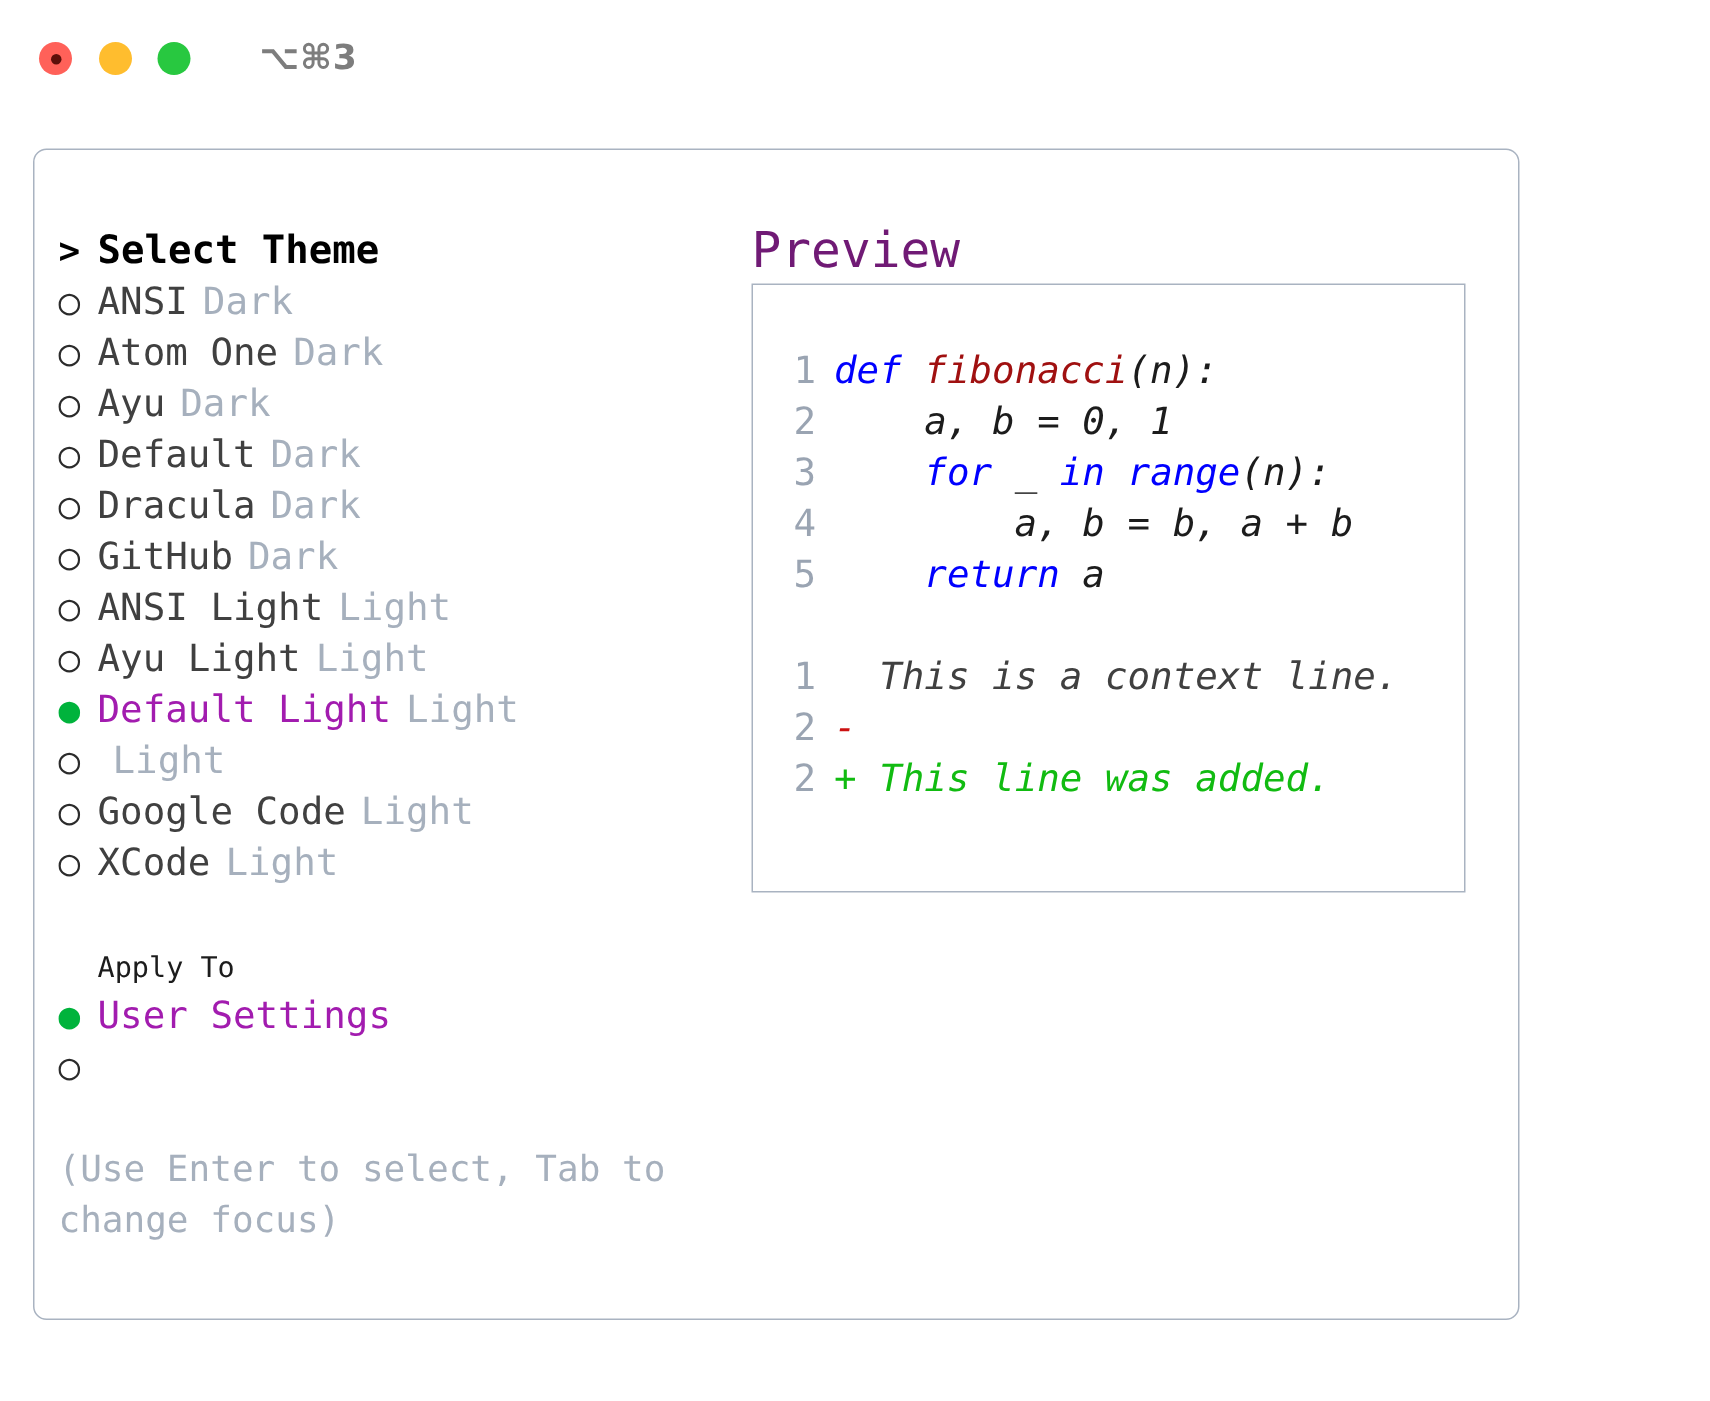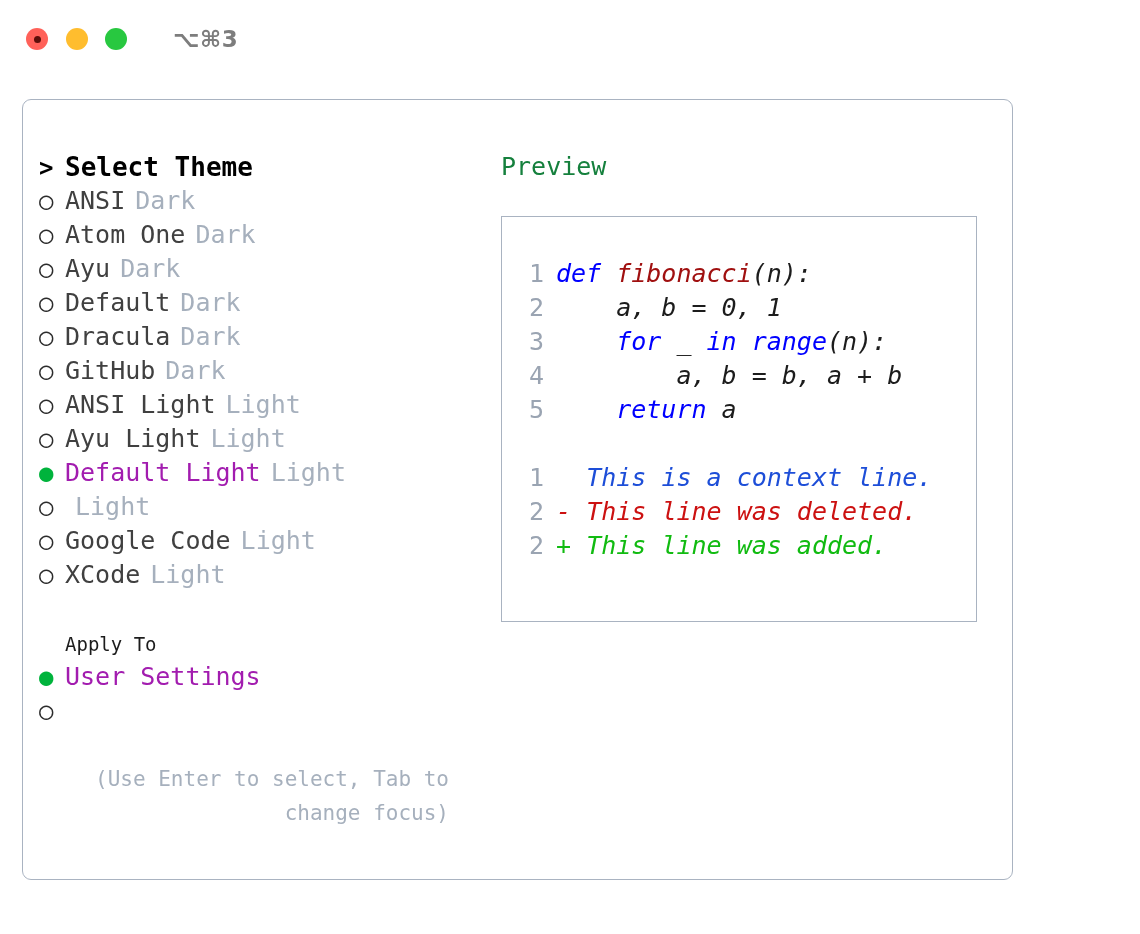--- a/index.html
+++ b/index.html
@@ -130,40 +130,39 @@
   #apply-to-block { margin-top: 34px; }
 
   .section-label {
     color: #1c1c1c;
     font-size: 19px;
   }
 
   #hint {
     margin-top: 34px;
     color: #a6b0bd;
-    font-size: 21px;
+    font-size: 24px;
     line-height: 34px;
     width: 410px;
     white-space: normal;
-    text-align: right;
   }
 
   
   #right-pane {
     position: absolute;
     left: 478px;
     top: 50px;
     width: 490px;
   }
 
   #preview-title {
-    font-size: 25px;
-    color: #15803d;
-    line-height: 34px;
-    margin-bottom: 32px;
+    font-size: 33px;
+    color: #701a75;
+    line-height: 34px;
+    margin-bottom: 5px;
     white-space: pre;
   }
 
   #preview-box {
     width: 476px;
     height: 406px;
     border: 1.6px solid #a9b3c1;
     box-sizing: border-box;
     background: #ffffff;
     position: relative;
@@ -192,21 +191,21 @@
     margin-right: 12px;
   }
   .code-text { white-space: pre; font-style: italic; }
 
   .tok-kw   { color: #0000ff; }
   .tok-fn   { color: #a01010; }
   .tok-plain{ color: #1c1c1c; }
 
   .spacer-line { height: 34px; }
 
-  .diff-ctx { color: #1d4ed8; }
+  .diff-ctx { color: #404040; }
   .diff-del { color: #cc1111; }
   .diff-add { color: #11bb11; }
 </style>
 </head>
 <body>
 
 <div id="window">
 
   <div id="titlebar">
     <span class="traffic red">
@@ -264,21 +263,21 @@
             <div id="code-lines">
                 <div class="code-line"><span class="lineno">1</span><span class="code-text"><span class="tok-kw">def </span><span class="tok-fn">fibonacci</span><span class="tok-plain">(n):</span></span></div>
                 <div class="code-line"><span class="lineno">2</span><span class="code-text"><span class="tok-plain">    a, b = 0, 1</span></span></div>
                 <div class="code-line"><span class="lineno">3</span><span class="code-text"><span class="tok-plain">    </span><span class="tok-kw">for</span><span class="tok-plain"> _ </span><span class="tok-kw">in</span><span class="tok-plain"> </span><span class="tok-kw">range</span><span class="tok-plain">(n):</span></span></div>
                 <div class="code-line"><span class="lineno">4</span><span class="code-text"><span class="tok-plain">        a, b = b, a + b</span></span></div>
                 <div class="code-line"><span class="lineno">5</span><span class="code-text"><span class="tok-plain">    </span><span class="tok-kw">return</span><span class="tok-plain"> a</span></span></div>
               </div>
             <div class="spacer-line"></div>
             <div id="diff-lines">
                 <div class="code-line"><span class="lineno">1</span><span class="code-text diff-ctx"> </span><span class="code-text"> </span><span class="code-text diff-ctx">This is a context line.</span></div>
-                <div class="code-line"><span class="lineno">2</span><span class="code-text diff-del">-</span><span class="code-text"> </span><span class="code-text diff-del">This line was deleted.</span></div>
+                <div class="code-line"><span class="lineno">2</span><span class="code-text diff-del">-</span><span class="code-text"> </span></div>
                 <div class="code-line"><span class="lineno">2</span><span class="code-text diff-add">+</span><span class="code-text"> </span><span class="code-text diff-add">This line was added.</span></div>
               </div>
           </div>
         </div>
       </div>
 
     </div>
   </div>
 </div>
 

